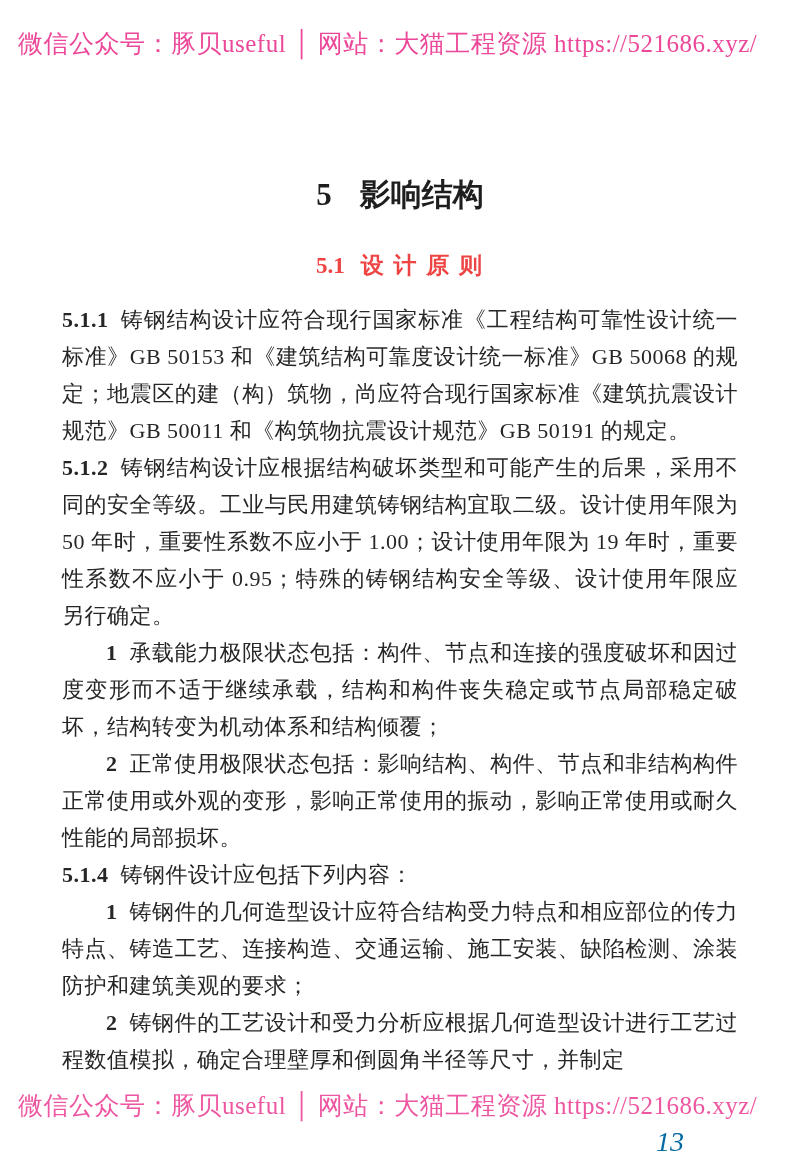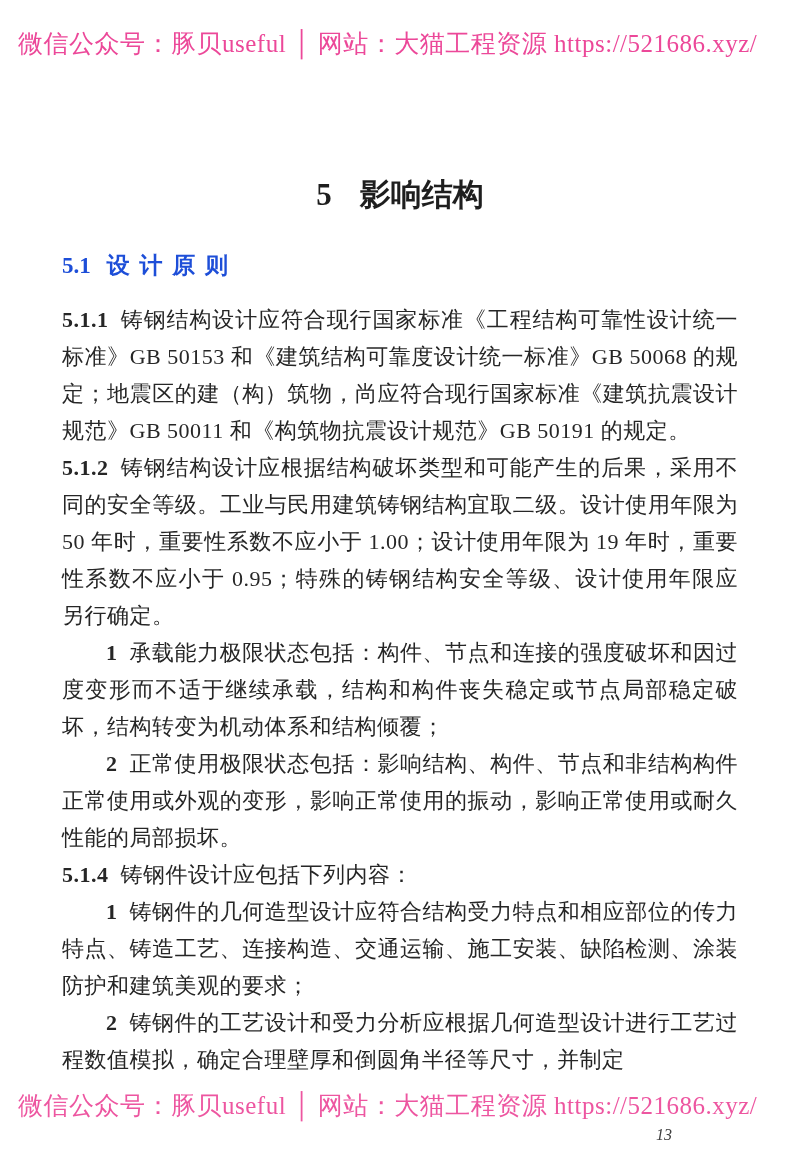--- a/index.html
+++ b/index.html
@@ -34,46 +34,46 @@
   }
   .chapter-title {
     text-align: center;
     font-size: 31px;
     font-weight: bold;
     margin: 0 0 34px 0;
     color: #1e1e1e;
   }
   .chapter-title .num { margin-right: 28px; }
   .section-title {
-    text-align: left;
+    text-align: center;
     font-size: 23px;
     font-weight: bold;
     margin: 12px 0 20px 0;
-    color: #1d4ed8;
+    color: #ef4444;
   }
   .section-title .num { margin-right: 16px; }
   .section-title .txt { letter-spacing: 2px; }
 
   .para {
     font-size: 22px;
     line-height: 37px;
     text-align: justify;
     margin: 0;
     letter-spacing: 0.5px;
   }
   .para .num { font-weight: bold; margin-right: 12px; }
   .para.indent { text-indent: 2em; }
 
   .page-number {
     position: absolute;
     left: 656px;
     top: 1126px;
-    font-size: 16px;
+    font-size: 28px;
     font-style: italic;
-    color: #404040;
+    color: #0369a1;
     z-index: 1;
     font-family: "Liberation Serif", serif;
   }
 </style>
 </head>
 <body>
 
 <div class="watermark wm-header">微信公众号：豚贝useful │ 网站：大猫工程资源 https://521686.xyz/</div>
 
 <div class="content">

